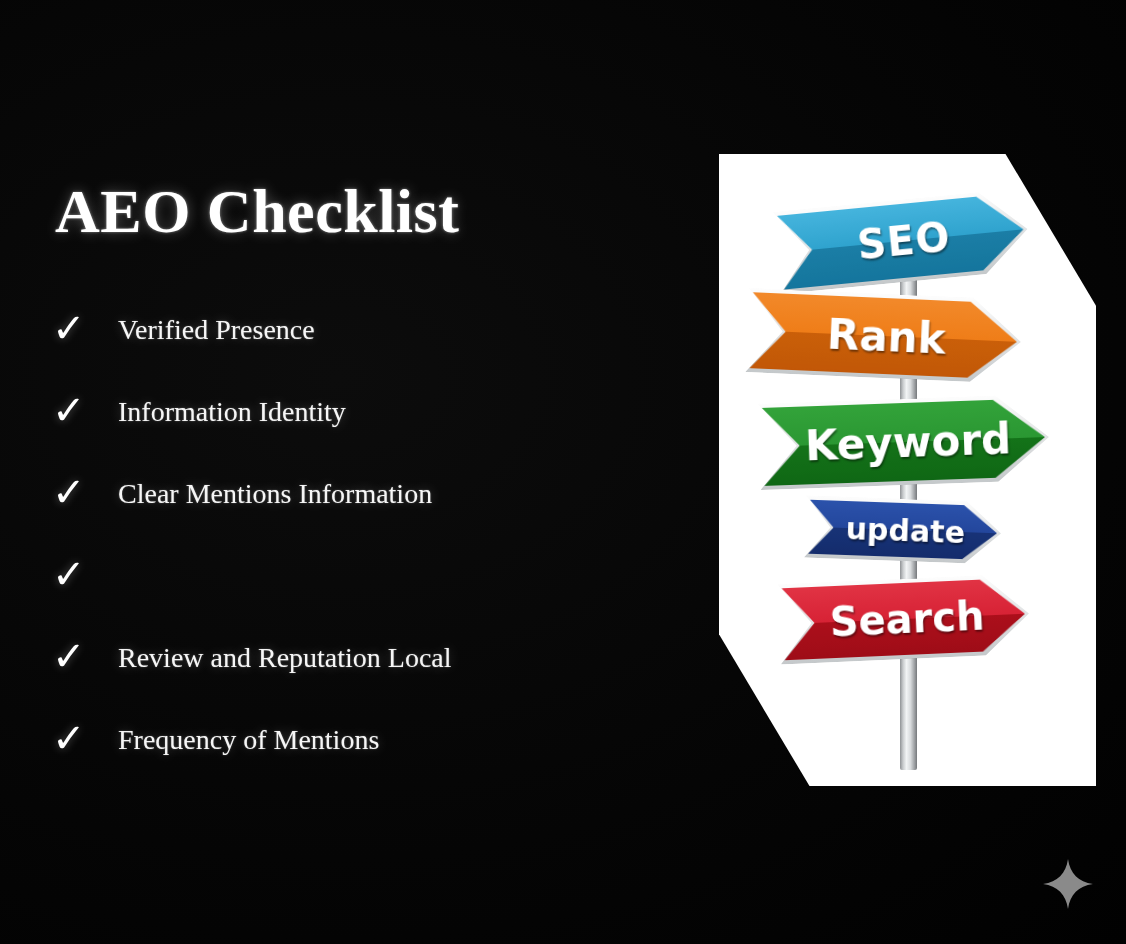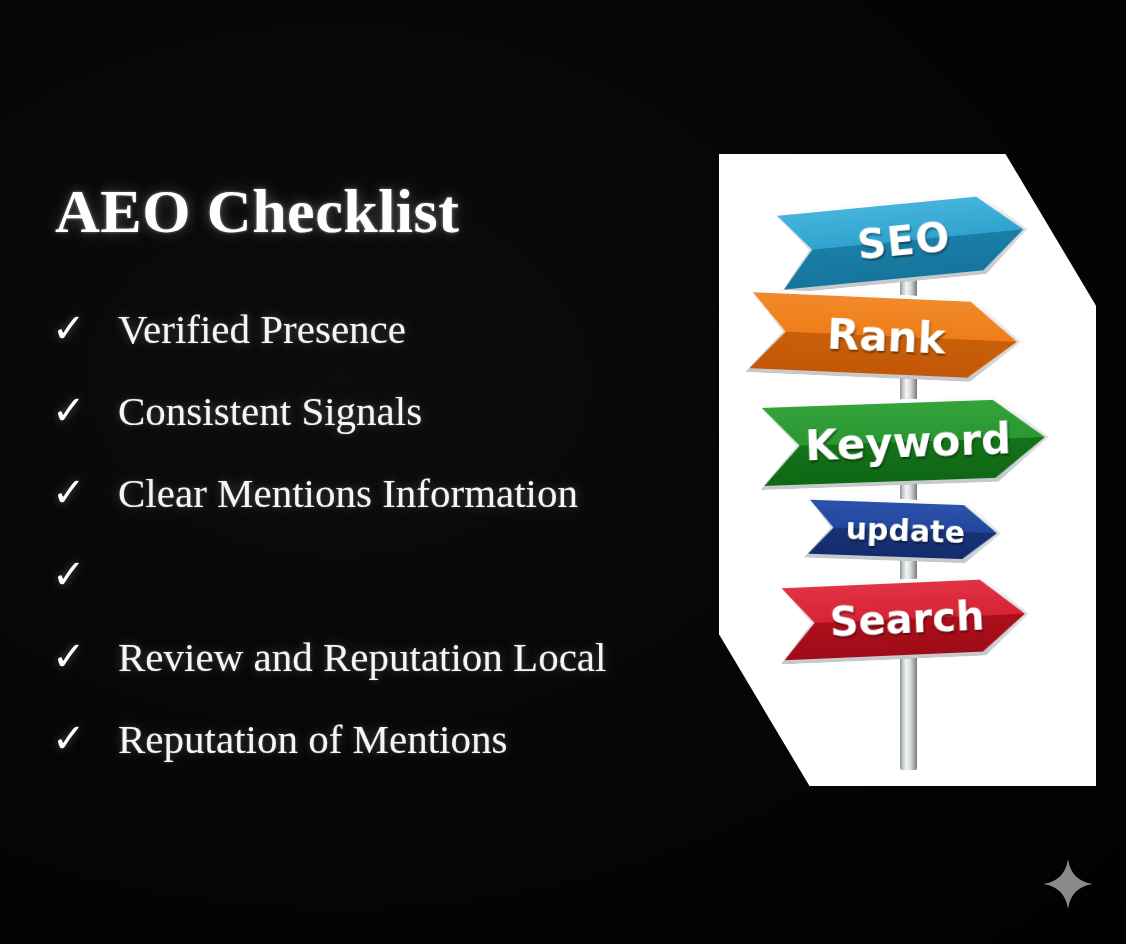--- a/index.html
+++ b/index.html
@@ -78,21 +78,21 @@
     font-weight: 400;
     line-height: 1;
     color: #ffffff;
     text-shadow: 0 0 10px rgba(255,255,255,0.35);
     transform: translateY(-2px);
   }
 
   .check-label {
     flex: 1 1 auto;
     font-family: "Liberation Serif", "DejaVu Serif", serif;
-    font-size: 41px;
+    font-size: 28px;
     font-weight: 400;
     line-height: 1.05;
     color: #f6f6f6;
     text-shadow: 0 0 12px rgba(255,255,255,0.25), 0 0 2px rgba(255,255,255,0.30);
     white-space: nowrap;
   }
 
   
   .image-card {
     position: absolute;
@@ -247,40 +247,40 @@
 
     <ul class="checklist">
 
       <li class="check-item">
         <span class="check-mark">✓</span>
         <span class="check-label">Verified Presence</span>
       </li>
 
       <li class="check-item">
         <span class="check-mark">✓</span>
-        <span class="check-label">Consistent Signals</span>
+        <span class="check-label">Information Identity</span>
       </li>
 
       <li class="check-item">
         <span class="check-mark">✓</span>
         <span class="check-label">Clear Mentions Information</span>
       </li>
 
       <li class="check-item">
         <span class="check-mark">✓</span>
       </li>
 
       <li class="check-item">
         <span class="check-mark">✓</span>
         <span class="check-label">Review and Reputation Local</span>
       </li>
 
       <li class="check-item">
         <span class="check-mark">✓</span>
-        <span class="check-label">Reputation of Mentions</span>
+        <span class="check-label">Frequency of Mentions</span>
       </li>
 
     </ul>
   </div>
 
   <div class="image-card">
     <div class="signpost">
 
       <div class="pole-cap"></div>
       <div class="pole"></div>

